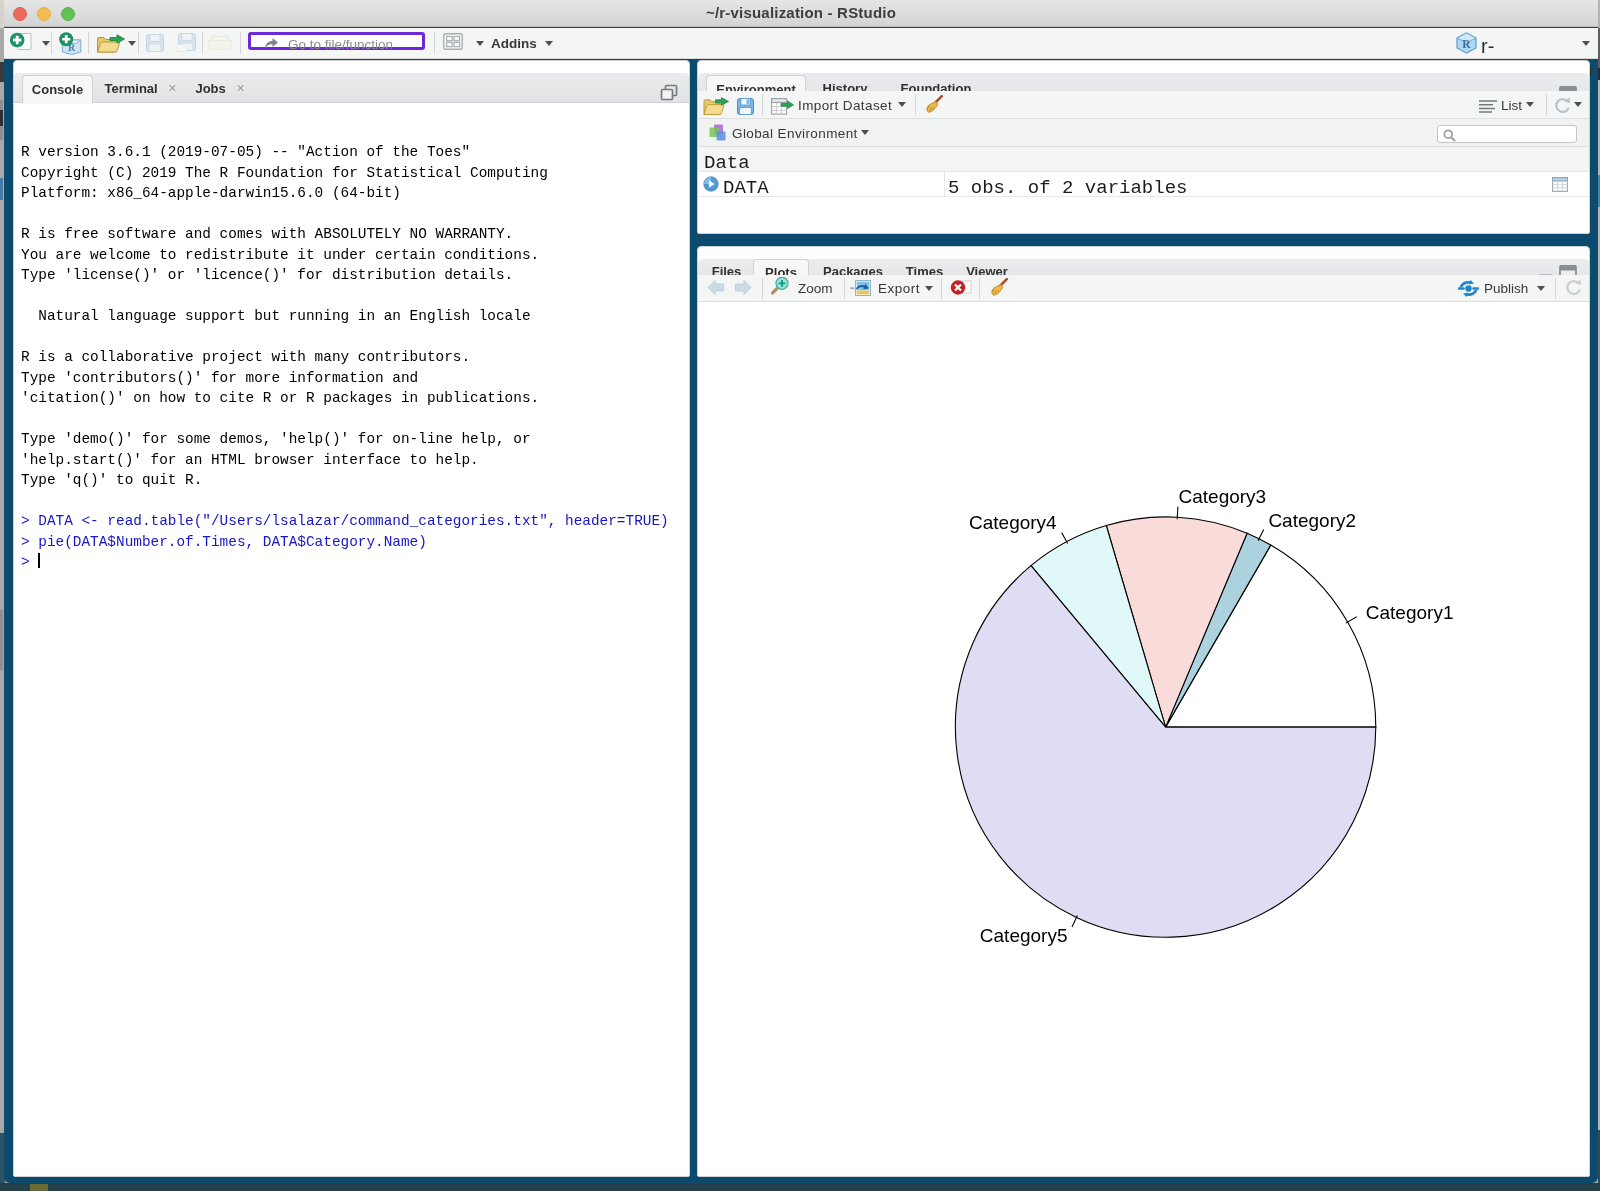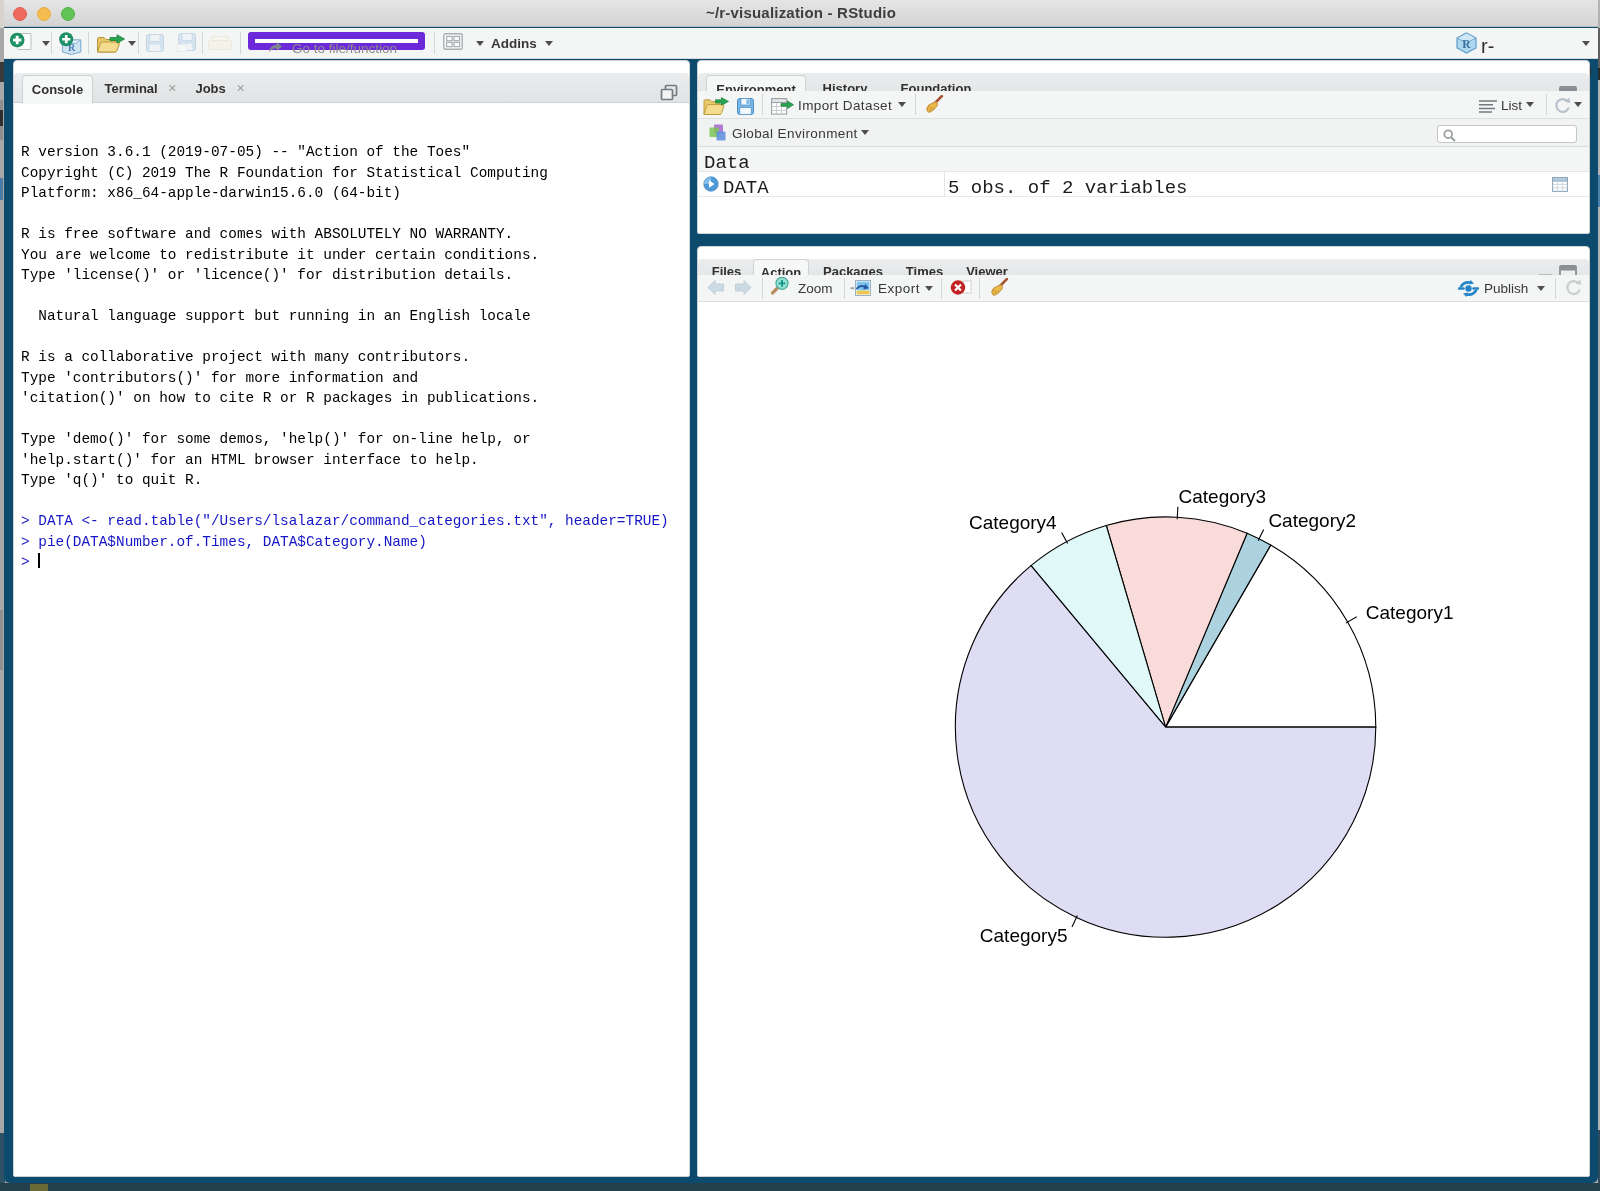--- a/index.html
+++ b/index.html
@@ -86,21 +86,21 @@
       <rect x="6" y="0.5" width="10" height="7" fill="#e8f2fa" stroke="#6b9cc4" stroke-width="0.7"></rect>
       <rect x="5" y="10" width="12" height="7.5" fill="#e8f2fa" stroke="#6b9cc4" stroke-width="0.7"></rect>
       <rect x="1" y="11.5" width="9.5" height="7" fill="#fbfcfc" stroke="#c9c9c9" stroke-width="0.7"></rect>
     </svg>
     <div class="vsep" style="left:198px;top:4px;height:22px;"></div>
     <svg class="icon" style="left:204px;top:8px;opacity:0.38;" width="24" height="14" viewBox="0 0 24 14">
       <rect x="4" y="0.5" width="16" height="4" fill="#fbf7e4" stroke="#d8d4c0" stroke-width="0.8"></rect>
       <rect x="0.5" y="4.5" width="23" height="9" rx="1.5" fill="#f6f1da" stroke="#d8d4c0" stroke-width="0.8"></rect>
     </svg>
     <div class="vsep" style="left:236px;top:4px;height:22px;"></div>
-    <div style="position:absolute;left:244px;top:4px;width:177px;height:18px;background:#fff;border:7px solid #6d28d9;border-radius:3px;">
+    <div style="position:absolute;left:244px;top:4px;width:177px;height:18px;background:#fff;border:3px solid #6d28d9;border-radius:3px;">
       <svg style="position:absolute;left:13px;top:2px;" width="15" height="14" viewBox="0 0 15 14">
         <path d="M8.5 1 L14 5.5 L8.5 10 L8.5 7.2 Q3.5 7 1 11.5 Q1.2 4.8 8.5 3.8 Z" fill="#7d8790"></path>
       </svg>
       <div style="position:absolute;left:37px;top:2px;font-size:13.5px;color:#8b8b8b;line-height:15px;">Go to file/function</div>
     </div>
     <div class="vsep" style="left:430px;top:4px;height:22px;"></div>
     <svg class="icon" style="left:439px;top:5px;" width="20" height="17" viewBox="0 0 20 17">
       <rect x="0.8" y="0.8" width="18.4" height="15.4" rx="1.5" fill="#fafbfb" stroke="#a9aeb2" stroke-width="1.4"></rect>
       <rect x="3.6" y="3.4" width="5.6" height="4.3" fill="none" stroke="#a9aeb2" stroke-width="1.2"></rect>
       <rect x="11" y="3.4" width="5.6" height="4.3" fill="none" stroke="#a9aeb2" stroke-width="1.2"></rect>
@@ -236,21 +236,21 @@
         <rect x="0.6" y="0.6" width="14.8" height="13.8" fill="#fff" stroke="#8fa8bc" stroke-width="1.1"></rect>
         <rect x="0.6" y="0.6" width="14.8" height="3.4" fill="#b8cfe0" stroke="#8fa8bc" stroke-width="1.1"></rect>
         <path d="M0.6 7.3 L15.4 7.3 M0.6 10.8 L15.4 10.8 M5.5 4 L5.5 14.4 M10.5 4 L10.5 14.4" stroke="#c8d4dc" stroke-width="0.9" fill="none"></path>
       </svg>
     </div>
   </div>
 
   <div class="panel" id="plots-panel" style="left:693px;top:246px;width:893px;height:931px;">
     <div class="tabbar" style="height:28px;">
       <div class="tab" style="left:2px;width:53px;top:0;line-height:26px;">Files</div>
-      <div class="tab active" style="left:55px;width:56px;top:0;height:28px;line-height:26px;">Action</div>
+      <div class="tab active" style="left:55px;width:56px;top:0;height:28px;line-height:26px;">Plots</div>
       <div class="tab" style="left:112px;width:86px;top:0;line-height:26px;">Packages</div>
       <div class="tab" style="left:199px;width:55px;top:0;line-height:26px;">Times</div>
       <div class="tab" style="left:255px;width:68px;top:0;line-height:26px;">Viewer</div>
       <svg class="icon" style="left:838px;top:13px;" width="19" height="9" viewBox="0 0 19 9">
         <path d="M1.5 9 L1.5 4.5 Q1.5 2.5 3.5 2.5 L15.5 2.5 Q17.5 2.5 17.5 4.5 L17.5 9 Z" fill="#8b9195"></path>
         <rect x="3.2" y="5.6" width="12.6" height="1.9" fill="#f2f3f3"></rect>
       </svg>
       <svg class="icon" style="left:861px;top:6px;" width="18" height="16" viewBox="0 0 18 16">
         <rect x="1" y="1" width="16" height="14" rx="1" fill="#eceded" stroke="#898f93" stroke-width="1.8"></rect>
         <rect x="1" y="1" width="16" height="4.5" fill="#898f93"></rect>

